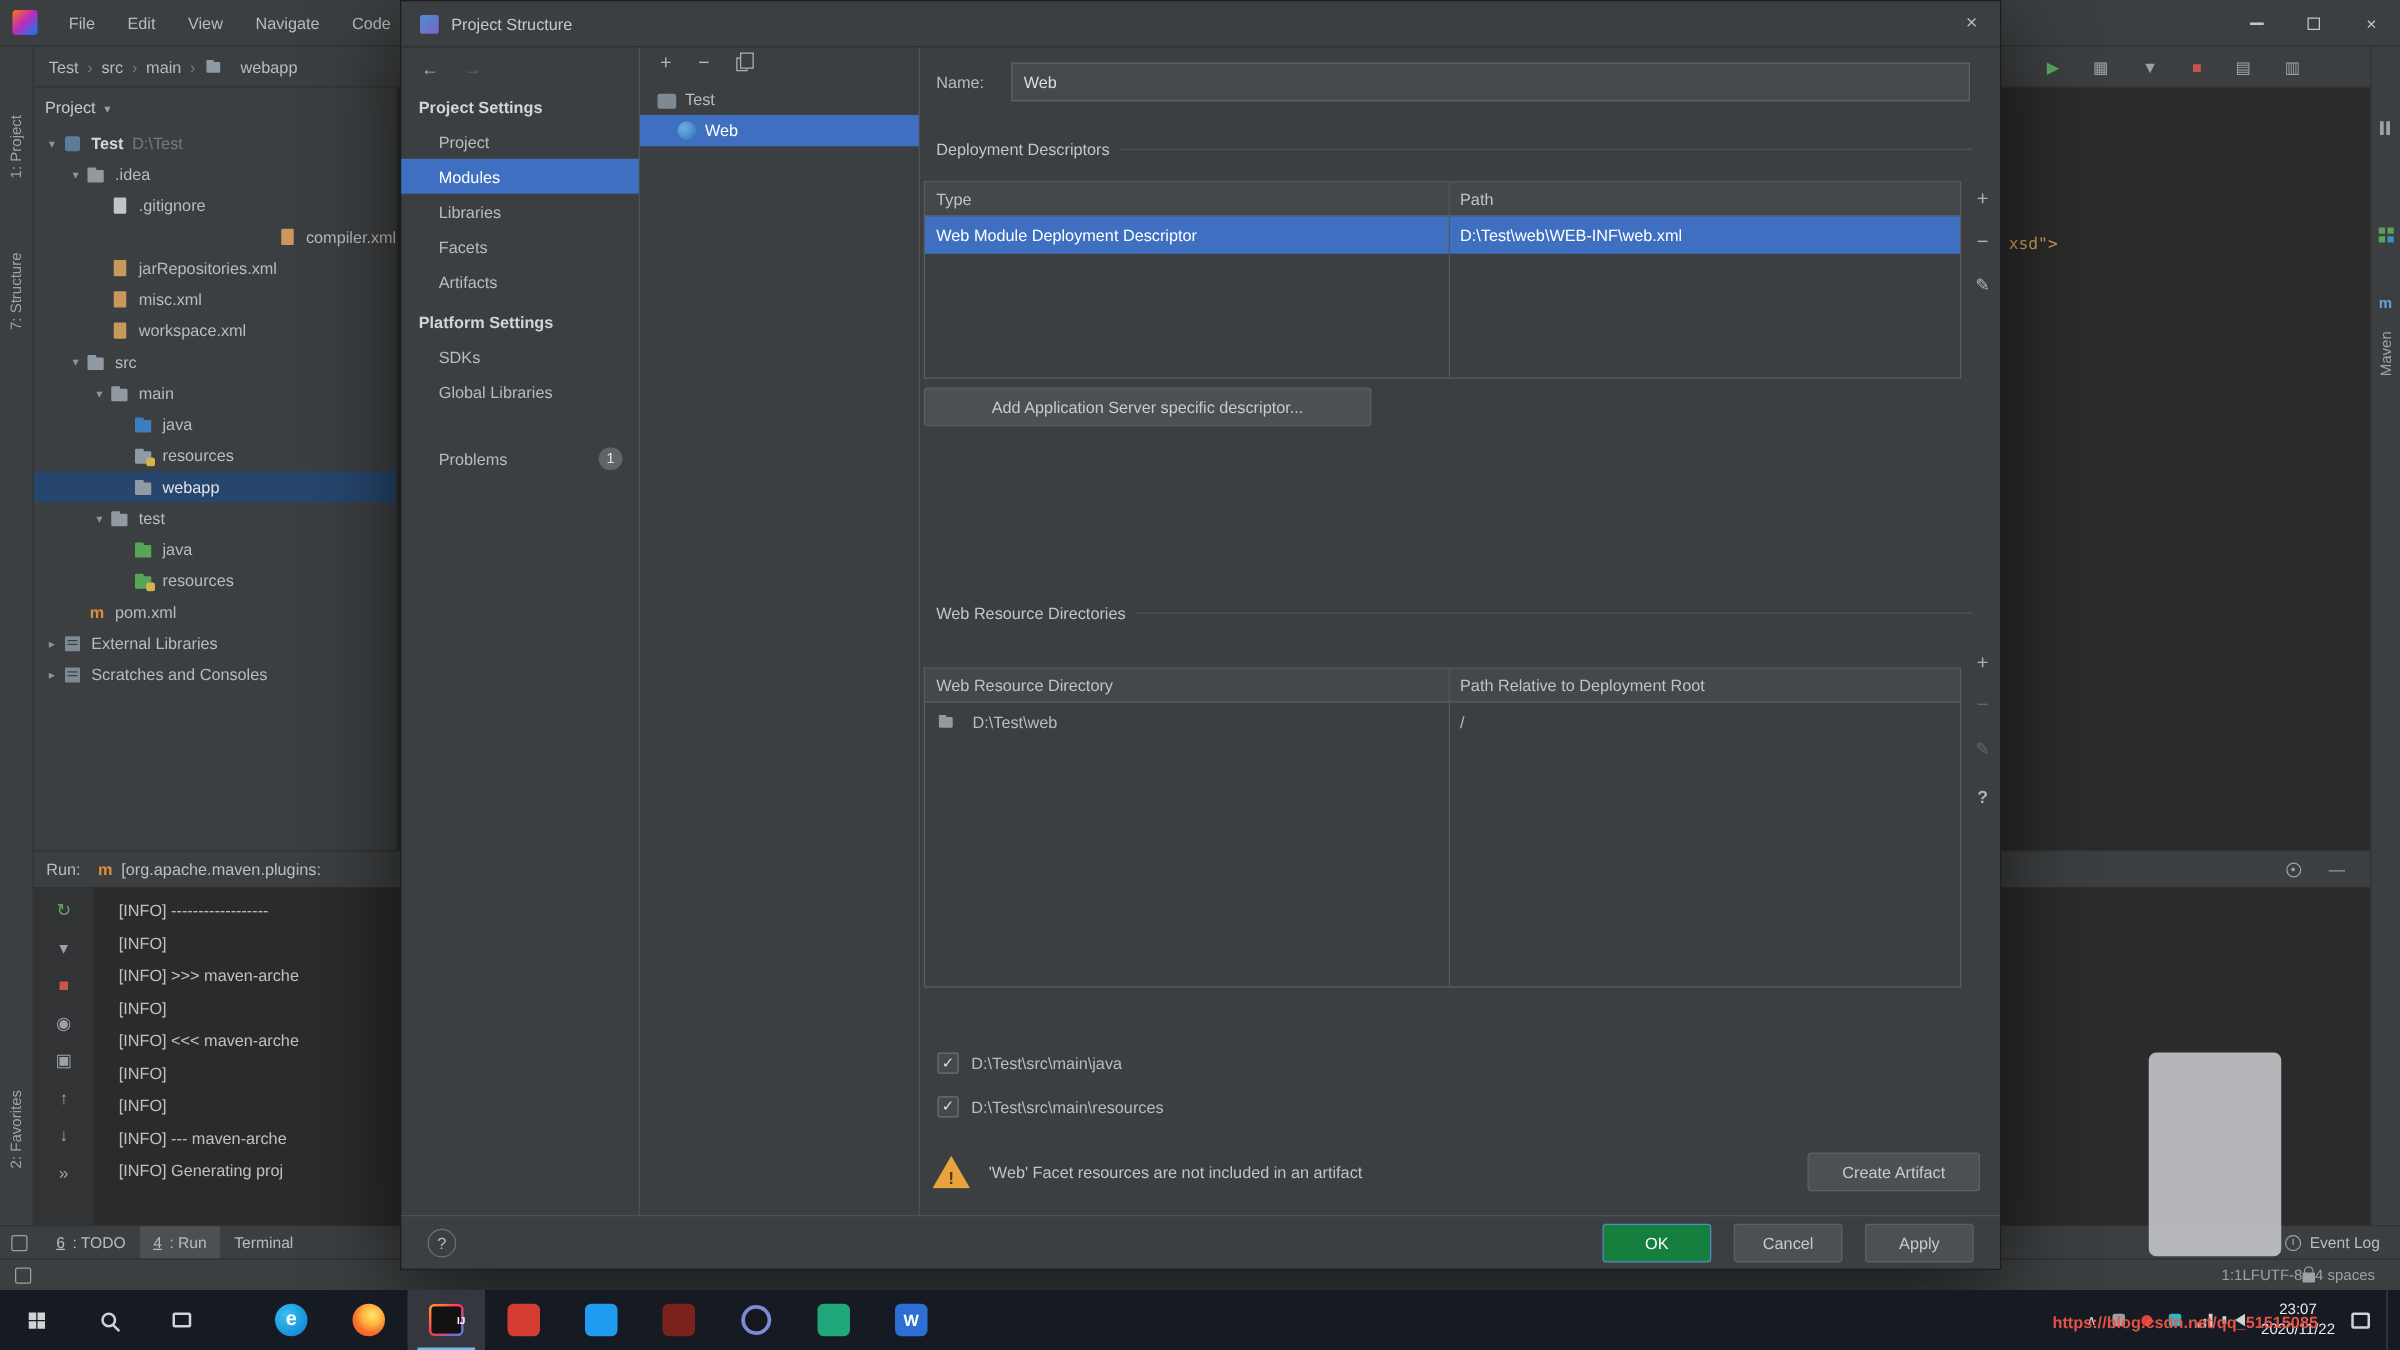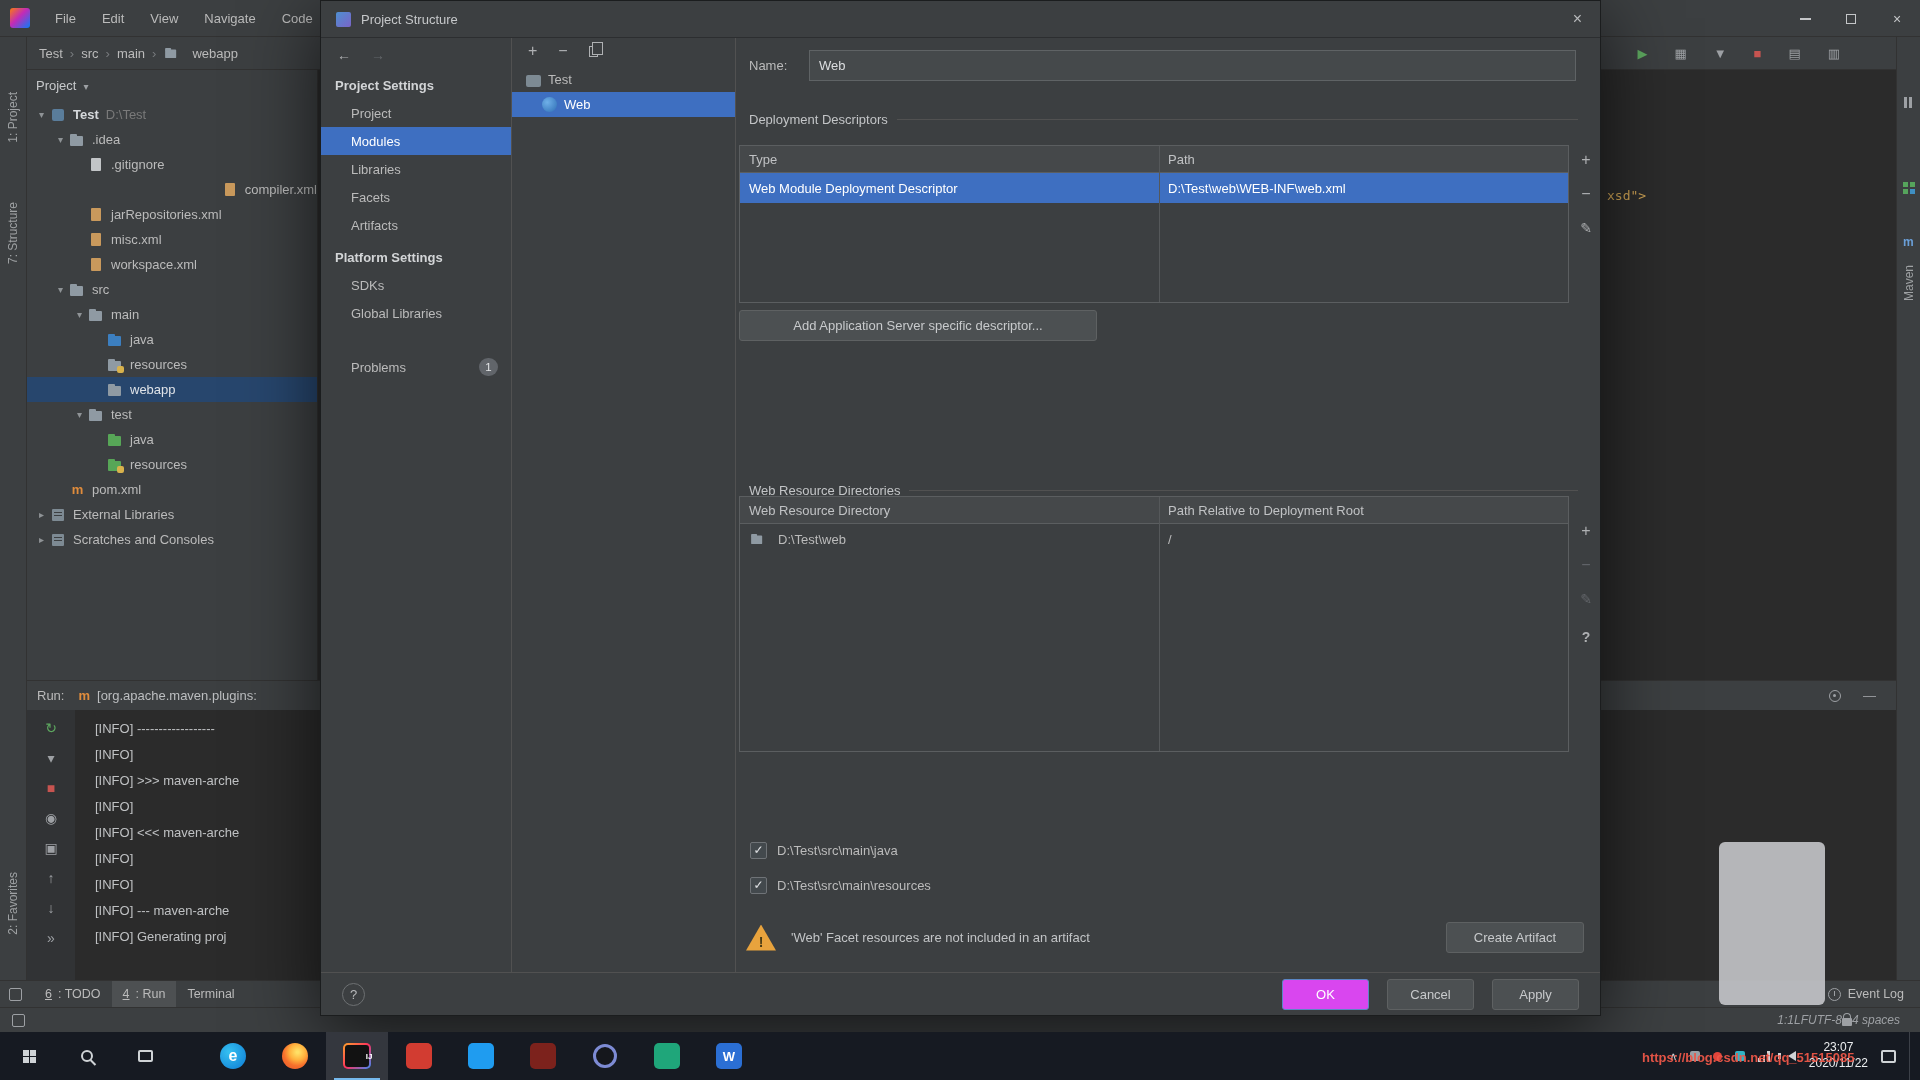--- a/index.html
+++ b/index.html
@@ -84,21 +84,21 @@
   
   #btabs{position:absolute;left:0;top:980px;width:1920px;height:27px;background:var(--bg);border-top:1px solid var(--br);display:flex;align-items:center;z-index:5;font-size:12.5px;}
   .twsq{width:13px;height:13px;border:1.5px solid #9da0a4;border-radius:2px;margin:0 12px 0 9px;flex:none;}
   .btab{padding:0 11px;height:100%;display:flex;align-items:center;gap:6px;color:var(--fg);}
   .btab.active{background:rgba(255,255,255,.09);}
   .mn{text-decoration:underline;}
   #eventlog{margin-left:auto;display:flex;align-items:center;gap:7px;padding-right:16px;color:var(--fg);}
   .el-ic{width:13px;height:13px;border:1.5px solid #9da0a4;border-radius:50%;position:relative;}
   .el-ic::before{content:"";position:absolute;left:5px;top:2px;width:1.5px;height:5px;background:#9da0a4;}
   #statusbar{position:absolute;left:0;top:1007px;width:1920px;height:25px;background:var(--bg);border-top:1px solid var(--br);display:flex;align-items:center;padding:0 12px;font-size:12px;color:#9da0a4;z-index:5;}
-  #status-items{margin-left:auto;display:flex;align-items:center;padding-right:8px;font-style:italic;}
+  #status-items{margin-left:auto;display:flex;align-items:center;padding-right:8px;}
   .lock{width:10px;height:8px;background:#9da0a4;border-radius:1px;position:relative;margin-top:4px;}
   .lock::before{content:"";position:absolute;left:1px;top:-5px;width:6px;height:5px;border:1.5px solid #9da0a4;border-bottom:none;border-radius:4px 4px 0 0;}
 
   
   #dialog{position:absolute;left:320px;top:0;width:1281px;height:1016px;background:var(--bg);border:1px solid #1b1d1e;box-shadow:0 18px 70px rgba(0,0,0,.65);z-index:40;display:flex;flex-direction:column;}
   .dlg-title{height:37px;flex:none;display:flex;align-items:center;padding:0 15px;gap:10px;color:#c6c8ca;border-bottom:1px solid #2c2e30;}
   .dlg-icon{width:15px;height:15px;border-radius:2px;background:linear-gradient(135deg,#4e8fd0,#7a64c8);}
   .dlg-close{margin-left:auto;color:#b8babc;font-size:16px;padding:0 3px;}
   .dlg-body{flex:1;display:flex;min-height:0;}
   .dlg-side{width:191px;flex:none;border-right:1px solid var(--br2);}
@@ -133,21 +133,21 @@
   .tbl-head{display:flex;height:27px;background:#45484a;border-bottom:1px solid #5b5e60;color:#c0c2c4;align-items:center;}
   .tbl .c1{width:419px;padding-left:9px;display:flex;align-items:center;gap:6px;overflow:hidden;}
   .tbl .c2{flex:1;padding-left:9px;overflow:hidden;}
   .tbl-row{display:flex;height:30px;align-items:center;color:var(--fg);}
   .tbl-row.sel{background:var(--sel);color:#fff;}
   .iconcol{position:absolute;left:840px;width:20px;display:flex;flex-direction:column;align-items:center;gap:15px;color:var(--icon);}
   .iconcol span{height:19px;display:flex;align-items:center;justify-content:center;}
   .iconcol .mt{margin-top:4px;}
   .add-btn{position:absolute;left:3px;top:272px;width:358px;height:31px;}
   .btn{background:#4c5052;border:1px solid #5e6162;border-radius:3px;color:#c8cacc;font-size:13px;display:flex;align-items:center;justify-content:center;padding:0 14px;}
-  .btn.primary{background:#d946ef;border-color:#5a87c5;color:#fff;}
+  .btn.primary{background:#15803d;border-color:#5a87c5;color:#fff;}
   .cb-row{position:absolute;left:14px;display:flex;align-items:center;gap:10px;color:var(--fg);height:20px;}
   .cb{width:17px;height:17px;background:#43494d;border:1px solid #6f7377;border-radius:2px;color:#e0e2e4;display:flex;align-items:center;justify-content:center;font-size:12px;flex:none;}
   .warn{position:absolute;left:10px;top:884px;height:31px;display:flex;align-items:center;gap:15px;color:#c2c4c6;}
   .tri{width:30px;height:26px;background:#e8a33d;clip-path:polygon(50% 0,100% 100%,0 100%);display:flex;align-items:flex-end;justify-content:center;color:#473a15;font-weight:bold;font-size:14px;padding-bottom:1px;flex:none;}
   .create-btn{position:absolute;right:16px;top:884px;width:138px;height:31px;}
   .dlg-footer{height:43px;flex:none;border-top:1px solid var(--br2);display:flex;align-items:center;padding:0 21px;}
   .help{width:23px;height:23px;border-radius:50%;border:1px solid #6d7072;color:#b8babc;display:flex;align-items:center;justify-content:center;}
   .btns{margin-left:auto;display:flex;gap:18px;}
   .btns .btn{min-width:87px;height:31px;}
 
@@ -502,21 +502,21 @@
           </div>
         <div class="iconcol" style="top:112px">
           <span class="gl-plus"></span>
           <span class="gl-minus"></span>
           <span class="gl-pencil"></span>
         </div>
         <div class="add-btn btn">Add Application Server specific descriptor...</div>
         <div class="sep" style="top:443px">
           <span>Web Resource Directories</span>
         </div>
-        <div class="tbl" id="tbl2" style="top:458px;height:256px">
+        <div class="tbl" id="tbl2" style="top:496px;height:256px">
             <div class="tbl-head">
               <div class="c1">Web Resource Directory</div>
               <div class="c2">Path Relative to Deployment Root</div>
             </div>
             <div class="tbl-row">
               <div class="c1">
                 <span class="ticon ic-folder f-gray ci"></span>
                 <span>D:\Test\web</span>
               </div>
               <div class="c2">/</div>

